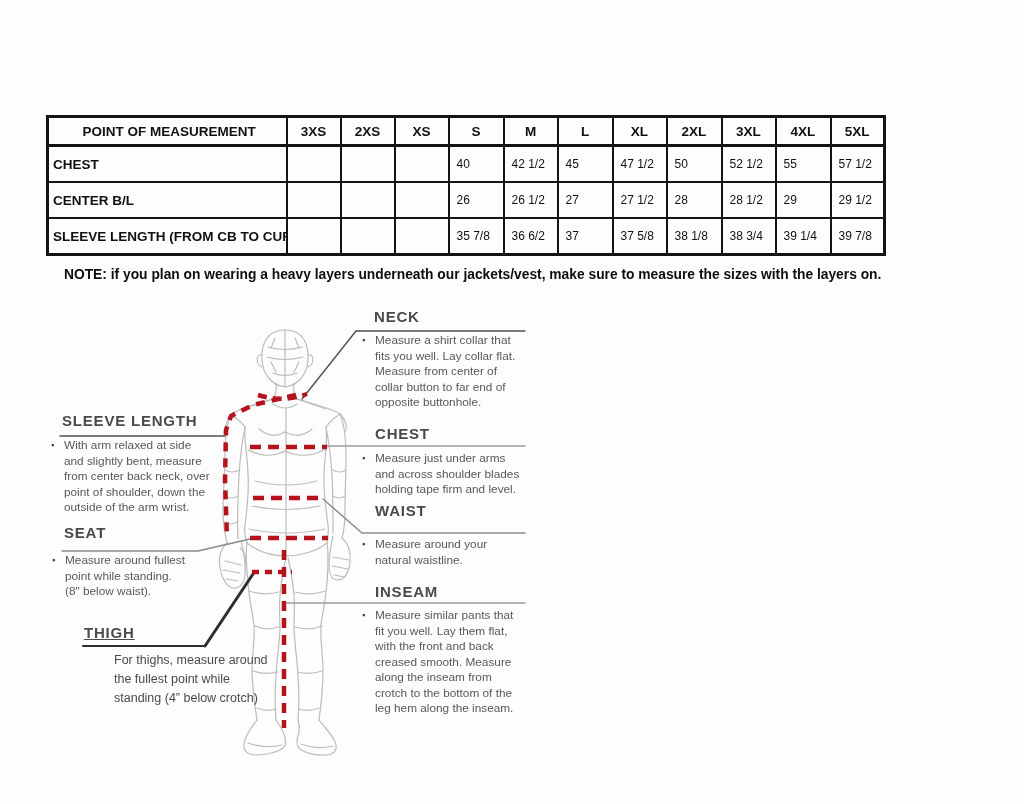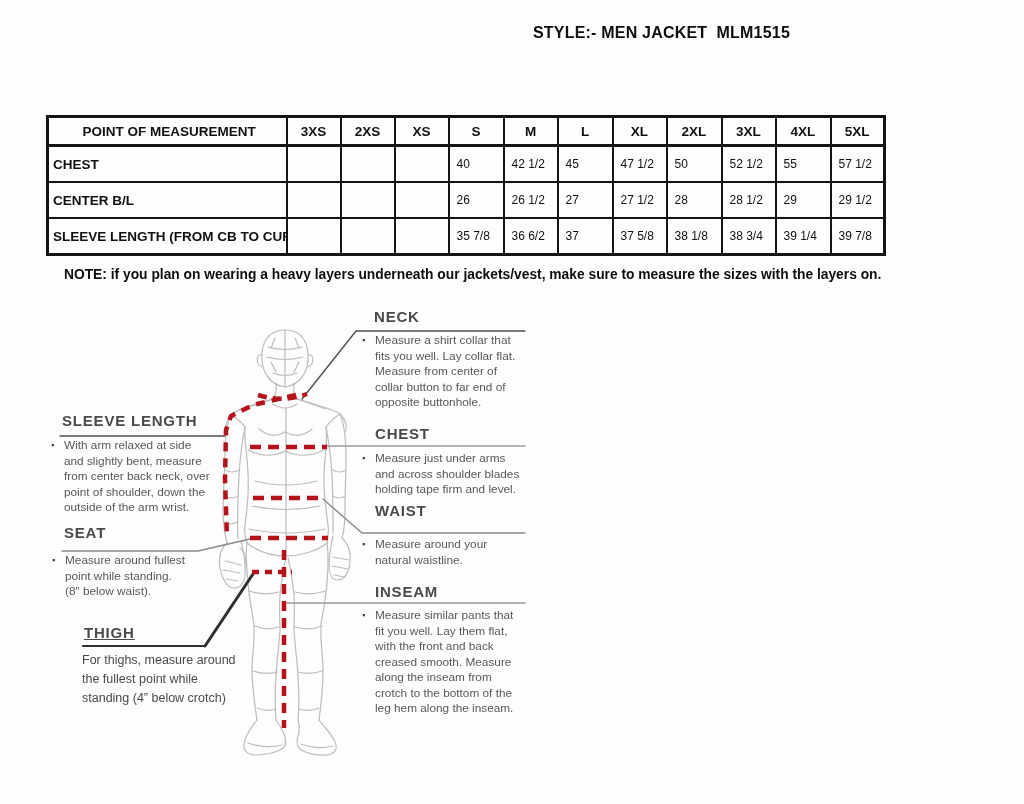--- a/index.html
+++ b/index.html
@@ -17,28 +17,27 @@
   table.size-table tbody td{height:34px;font-size:12px;font-weight:normal;text-align:left;padding:0 0 0 7px;}
   table.size-table tbody td.rowlabel{font-weight:bold;font-size:13.5px;padding-left:4px;}
 
   .note{position:absolute;left:47px;top:267px;font-size:13.8px;font-weight:bold;color:#0d0d0d;padding-left:17px;}
 
   .diagram{position:absolute;left:45px;top:300px;width:520px;height:490px;}
   .diagram svg{position:absolute;left:0;top:0;}
   .d-head{position:absolute;font-size:15px;font-weight:bold;color:#4a4a4a;letter-spacing:.8px;white-space:nowrap;}
   .d-desc{position:absolute;font-size:11.8px;line-height:15.5px;color:#585858;white-space:pre-line;}
   .d-desc .bullet{position:absolute;left:-13px;top:3px;font-size:9px;color:#3d3d3d;line-height:9px;}
-  .d-desc.thigh-style{font-size:12.5px;line-height:19px;color:#4a4a4a;}
+  .d-desc.thigh-style{font-size:12.5px;line-height:19px;color:#4a4a4a;margin-left:32px;}
 </style>
 </head>
 <body>
 
 <div class="page">
 
-  <div class="title">STYLE:- MEN JACKET  MLM1515</div>
 
   <table class="size-table">
     <colgroup>
       <col style="width:239px">
         <col style="width:54px">
         <col style="width:54px">
         <col style="width:54px">
       <col style="width:55px">
         <col style="width:54px">
         <col style="width:55px">

